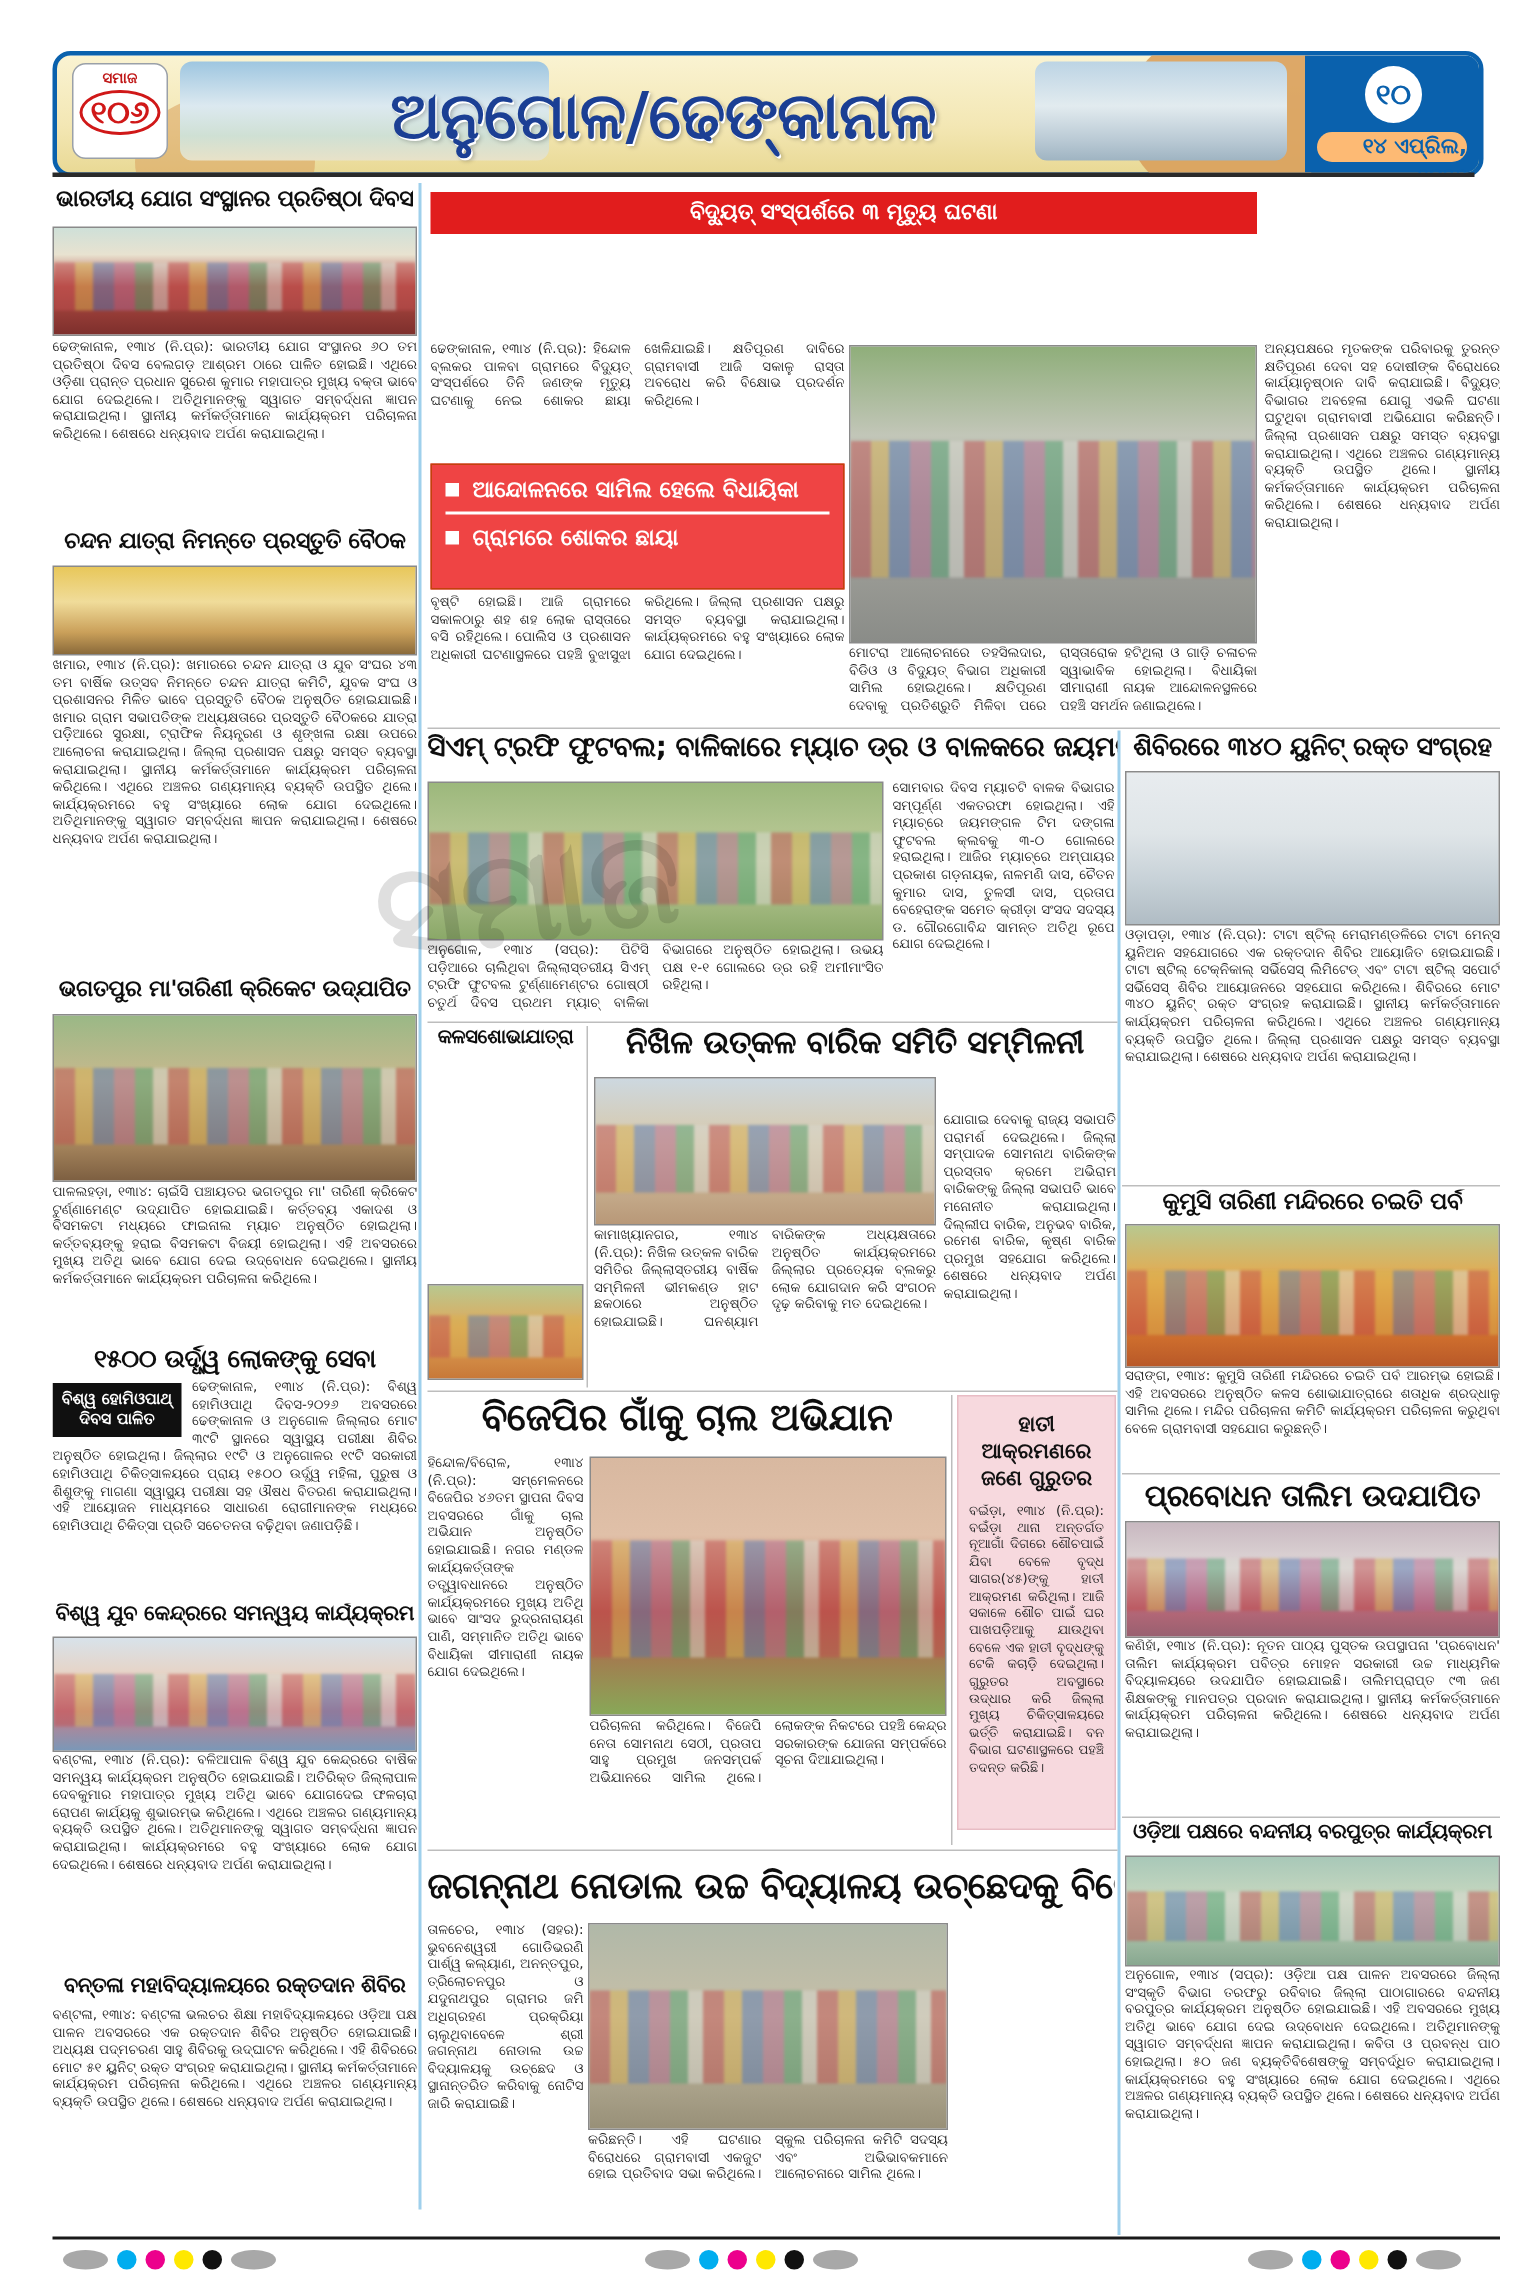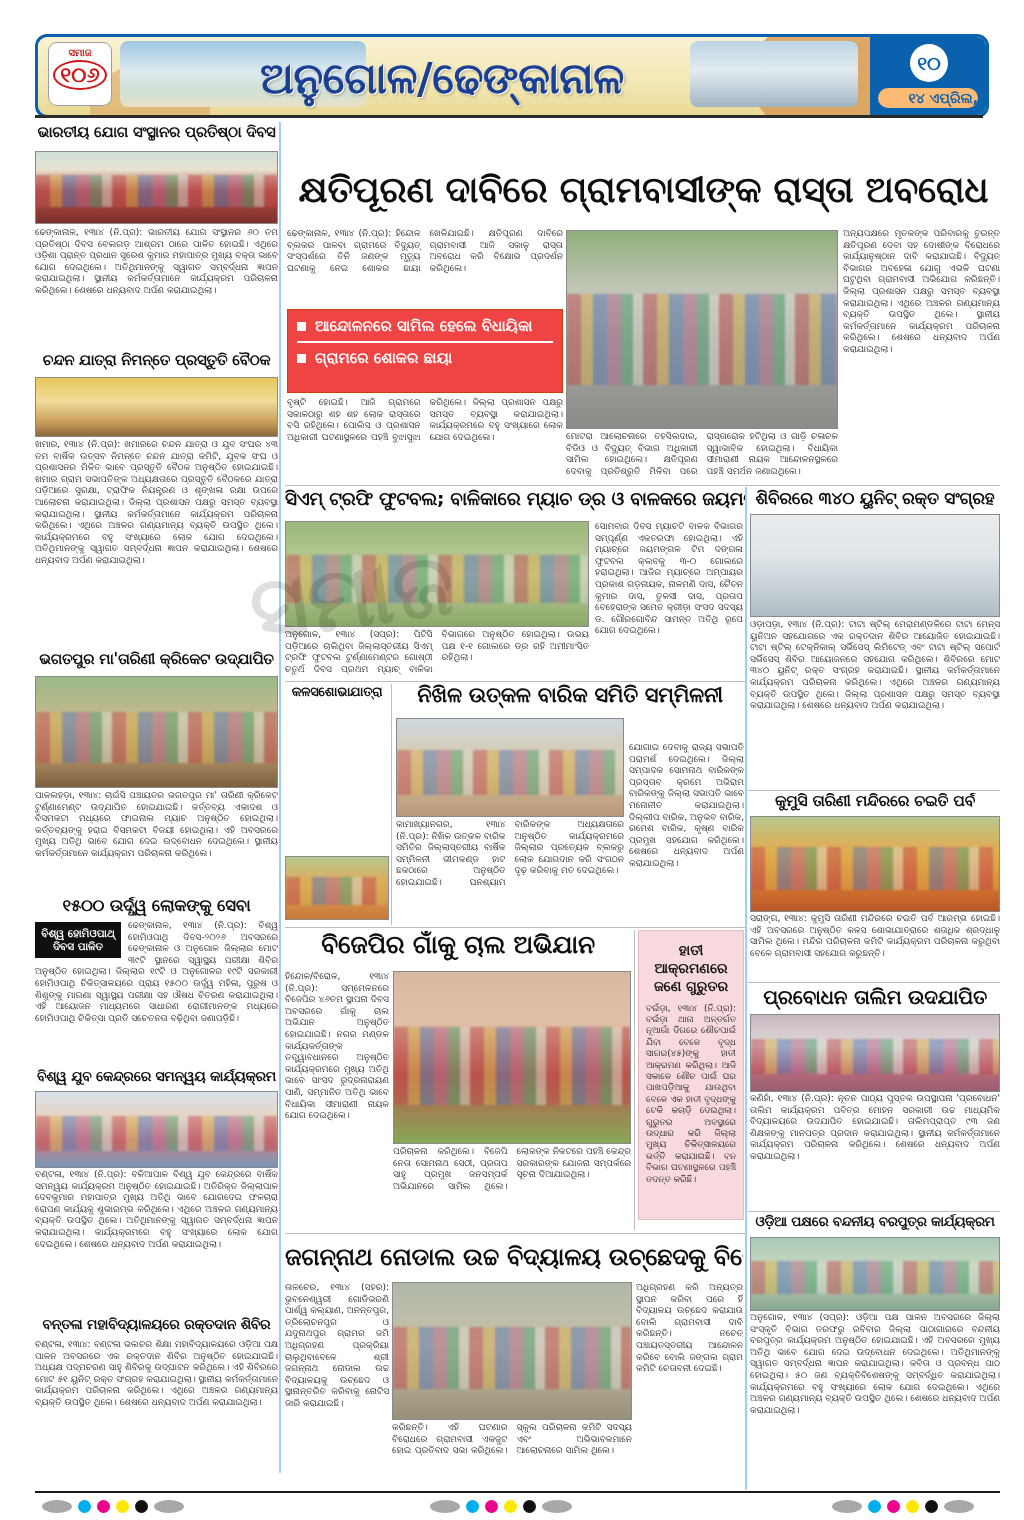--- a/index.html
+++ b/index.html
@@ -211,21 +211,21 @@
     <span>ଢେଙ୍କାନାଳ, ୧୩ା୪ (ନି.ପ୍ର): ବିଶ୍ୱ ହୋମିଓପାଥି ଦିବସ-୨୦୨୬ ଅବସରରେ ଢେଙ୍କାନାଳ ଓ ଅନୁଗୋଳ ଜିଲ୍ଲାର ମୋଟ ୩୯ଟି ସ୍ଥାନରେ ସ୍ୱାସ୍ଥ୍ୟ ପରୀକ୍ଷା ଶିବିର ଅନୁଷ୍ଠିତ ହୋଇଥିଲା। ଜିଲ୍ଲାର ୧୯ଟି ଓ ଅନୁଗୋଳର ୧୯ଟି ସରକାରୀ ହୋମିଓପାଥି ଚିକିତ୍ସାଳୟରେ ପ୍ରାୟ ୧୫୦୦ ଉର୍ଦ୍ଧ୍ୱ ମହିଳା, ପୁରୁଷ ଓ ଶିଶୁଙ୍କୁ ମାଗଣା ସ୍ୱାସ୍ଥ୍ୟ ପରୀକ୍ଷା ସହ ଔଷଧ ବିତରଣ କରାଯାଇଥିଲା। ଏହି ଆୟୋଜନ ମାଧ୍ୟମରେ ସାଧାରଣ ରୋଗୀମାନଙ୍କ ମଧ୍ୟରେ ହୋମିଓପାଥି ଚିକିତ୍ସା ପ୍ରତି ସଚେତନତା ବଢ଼ିଥିବା ଜଣାପଡ଼ିଛି।</span>
   </div>
 
   <div class="a hl l5h">ବିଶ୍ୱ ଯୁବ କେନ୍ଦ୍ରରେ ସମନ୍ୱୟ କାର୍ଯ୍ୟକ୍ରମ</div>
   <div class="ph p-youth crowd l5p"></div>
   <div class="a bd l5b">ବଣ୍ଟଳା, ୧୩ା୪ (ନି.ପ୍ର): ବଳିଆପାଳ ବିଶ୍ୱ ଯୁବ କେନ୍ଦ୍ରରେ ବାର୍ଷିକ ସମନ୍ୱୟ କାର୍ଯ୍ୟକ୍ରମ ଅନୁଷ୍ଠିତ ହୋଇଯାଇଛି। ଅତିରିକ୍ତ ଜିଲ୍ଲାପାଳ ଦେବକୁମାର ମହାପାତ୍ର ମୁଖ୍ୟ ଅତିଥି ଭାବେ ଯୋଗଦେଇ ଫଳଚାରା ରୋପଣ କାର୍ଯ୍ୟକୁ ଶୁଭାରମ୍ଭ କରିଥିଲେ। ଏଥିରେ ଅଞ୍ଚଳର ଗଣ୍ୟମାନ୍ୟ ବ୍ୟକ୍ତି ଉପସ୍ଥିତ ଥିଲେ। ଅତିଥିମାନଙ୍କୁ ସ୍ୱାଗତ ସମ୍ବର୍ଦ୍ଧନା ଜ୍ଞାପନ କରାଯାଇଥିଲା। କାର୍ଯ୍ୟକ୍ରମରେ ବହୁ ସଂଖ୍ୟାରେ ଲୋକ ଯୋଗ ଦେଇଥିଲେ। ଶେଷରେ ଧନ୍ୟବାଦ ଅର୍ପଣ କରାଯାଇଥିଲା।</div>
 
   <div class="a hl l6h">ବନ୍ତଳା ମହାବିଦ୍ୟାଳୟରେ ରକ୍ତଦାନ ଶିବିର</div>
   <div class="a bd l6b">ବଣ୍ଟଳା, ୧୩ା୪: ବଣ୍ଟଳା ଭଲଚର ଶିକ୍ଷା ମହାବିଦ୍ୟାଳୟରେ ଓଡ଼ିଆ ପକ୍ଷ ପାଳନ ଅବସରରେ ଏକ ରକ୍ତଦାନ ଶିବିର ଅନୁଷ୍ଠିତ ହୋଇଯାଇଛି। ଅଧ୍ୟକ୍ଷ ପଦ୍ମଚରଣ ସାହୁ ଶିବିରକୁ ଉଦ୍‌ଘାଟନ କରିଥିଲେ। ଏହି ଶିବିରରେ ମୋଟ ୫୧ ୟୁନିଟ୍ ରକ୍ତ ସଂଗ୍ରହ କରାଯାଇଥିଲା। ସ୍ଥାନୀୟ କର୍ମକର୍ତ୍ତାମାନେ କାର୍ଯ୍ୟକ୍ରମ ପରିଚାଳନା କରିଥିଲେ। ଏଥିରେ ଅଞ୍ଚଳର ଗଣ୍ୟମାନ୍ୟ ବ୍ୟକ୍ତି ଉପସ୍ଥିତ ଥିଲେ। ଶେଷରେ ଧନ୍ୟବାଦ ଅର୍ପଣ କରାଯାଇଥିଲା।</div>
 
-  <div class="a hl leadh lhpos">କ୍ଷତିପୂରଣ ଦାବିରେ ଗ୍ରାମବାସୀଙ୍କ ରାସ୍ତା ଅବରୋଧ</div>
+  <div class="a kick kickpos">ବିଦ୍ୟୁତ୍ ସଂସ୍ପର୍ଶରେ ୩ ମୃତ୍ୟୁ ଘଟଣା</div>
   <div class="a bd c2 ltpos">ଢେଙ୍କାନାଳ, ୧୩ା୪ (ନି.ପ୍ର): ହିନ୍ଦୋଳ ବ୍ଲକର ପାଳବା ଗ୍ରାମରେ ବିଦ୍ୟୁତ୍ ସଂସ୍ପର୍ଶରେ ତିନି ଜଣଙ୍କ ମୃତ୍ୟୁ ଘଟଣାକୁ ନେଇ ଶୋକର ଛାୟା ଖେଳିଯାଇଛି। କ୍ଷତିପୂରଣ ଦାବିରେ ଗ୍ରାମବାସୀ ଆଜି ସକାଳୁ ରାସ୍ତା ଅବରୋଧ କରି ବିକ୍ଷୋଭ ପ୍ରଦର୍ଶନ କରିଥିଲେ।</div>
   <div class="a bluebox bbpos">
     <div class="bb-row">
       <span class="bb-sq"></span>
       <span>ଆନ୍ଦୋଳନରେ ସାମିଲ ହେଲେ ବିଧାୟିକା</span>
     </div>
     <div class="bb-div"></div>
     <div class="bb-row">
       <span class="bb-sq"></span>
       <span>ଗ୍ରାମରେ ଶୋକର ଛାୟା</span>
@@ -283,21 +283,20 @@
       <span style="display:block">ହାତୀ ଆକ୍ରମଣରେ</span>
       <span style="display:block">ଜଣେ ଗୁରୁତର</span>
     </div>
     <div class="pk-b" style="height:218px">ବଇଁଡ଼ା, ୧୩ା୪ (ନି.ପ୍ର): ବଇଁଡ଼ା ଥାନା ଅନ୍ତର୍ଗତ ନୂଆଗାଁ ଦିଗରେ ଶୌଚପାଇଁ ଯିବା ବେଳେ ବୃଦ୍ଧ ସାଗର(୪୫)ଙ୍କୁ ହାତୀ ଆକ୍ରମଣ କରିଥିଲା। ଆଜି ସକାଳେ ଶୌଚ ପାଇଁ ଘର ପାଖପଡ଼ିଆକୁ ଯାଉଥିବା ବେଳେ ଏକ ହାତୀ ବୃଦ୍ଧଙ୍କୁ ଟେକି କଚାଡ଼ି ଦେଇଥିଲା। ଗୁରୁତର ଅବସ୍ଥାରେ ଉଦ୍ଧାର କରି ଜିଲ୍ଲା ମୁଖ୍ୟ ଚିକିତ୍ସାଳୟରେ ଭର୍ତ୍ତି କରାଯାଇଛି। ବନ ବିଭାଗ ଘଟଣାସ୍ଥଳରେ ପହଞ୍ଚି ତଦନ୍ତ କରିଛି।</div>
   </div>
   <div class="a sepg hsep4"></div>
 
   <div class="a hl jgh">ଜଗନ୍ନାଥ ନୋଡାଲ ଉଚ୍ଚ ବିଦ୍ୟାଳୟ ଉଚ୍ଛେଦକୁ ବିରୋଧ</div>
   <div class="a bd jgl">ତାଳଚେର, ୧୩ା୪ (ସହର): ଭୁବନେଶ୍ୱରୀ ଗୋଡିଭରଣି ପାର୍ଶ୍ୱ କଲ୍ୟାଣ, ଅନନ୍ତପୁର, ତ୍ରିଲୋଚନପୁର ଓ ଯଦୁନାଥପୁର ଗ୍ରାମର ଜମି ଅଧିଗ୍ରହଣ ପ୍ରକ୍ରିୟା ଚାଲୁଥିବାବେଳେ ଶ୍ରୀ ଜଗନ୍ନାଥ ନୋଡାଲ ଉଚ୍ଚ ବିଦ୍ୟାଳୟକୁ ଉଚ୍ଛେଦ ଓ ସ୍ଥାନାନ୍ତରିତ କରିବାକୁ ନୋଟିସ ଜାରି କରାଯାଇଛି।</div>
   <div class="ph p-jag crowd jgp"></div>
-  <div class="a bd jgr">ଅଧିଗ୍ରହଣ କରି ଅନ୍ୟତ୍ର ସ୍ଥାପନ କରିବା ପରେ ହିଁ ବିଦ୍ୟାଳୟ ଉଚ୍ଛେଦ କରାଯାଉ ବୋଲି ଗ୍ରାମବାସୀ ଦାବି କରିଛନ୍ତି। ନଚେତ୍ ପଞ୍ଚାୟତସ୍ତରୀୟ ଆନ୍ଦୋଳନ କରିବେ ବୋଲି ଜଙ୍ଗଲ ଗ୍ରାମ କମିଟି ଚେତାବନୀ ଦେଇଛି।</div>
   <div class="a bd c2 jgb">କରିଛନ୍ତି। ଏହି ଘଟଣାର ବିରୋଧରେ ଗ୍ରାମବାସୀ ଏକଜୁଟ ହୋଇ ପ୍ରତିବାଦ ସଭା କରିଥିଲେ। ସ୍କୁଲ ପରିଚାଳନା କମିଟି ସଦସ୍ୟ ଏବଂ ଅଭିଭାବକମାନେ ଆଲୋଚନାରେ ସାମିଲ ଥିଲେ।</div>
 
   <div class="a rule-bot"></div>
   <div class="a rm rm1">
     <span class="rm-ell"></span>
     <span class="rm-c rm-cy"></span>
     <span class="rm-c rm-mg"></span>
     <span class="rm-c rm-yl"></span>
     <span class="rm-c rm-bk"></span>
     <span class="rm-ell"></span>

